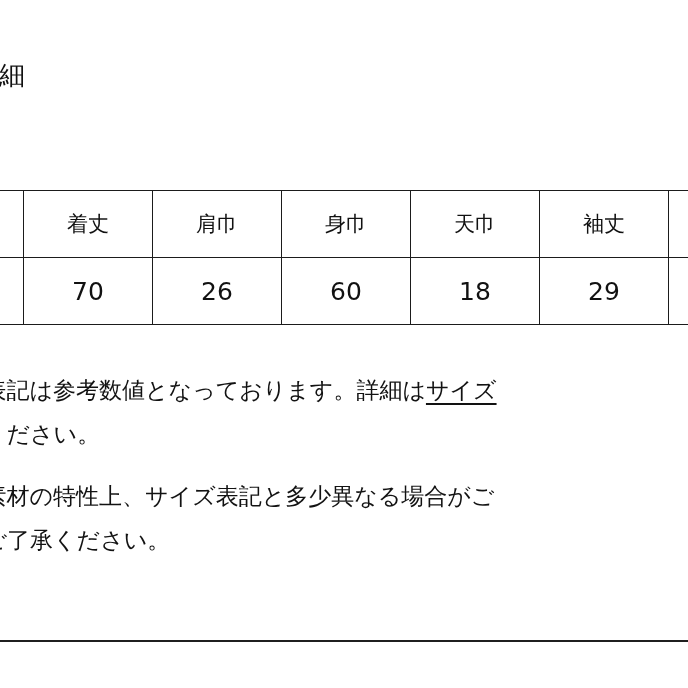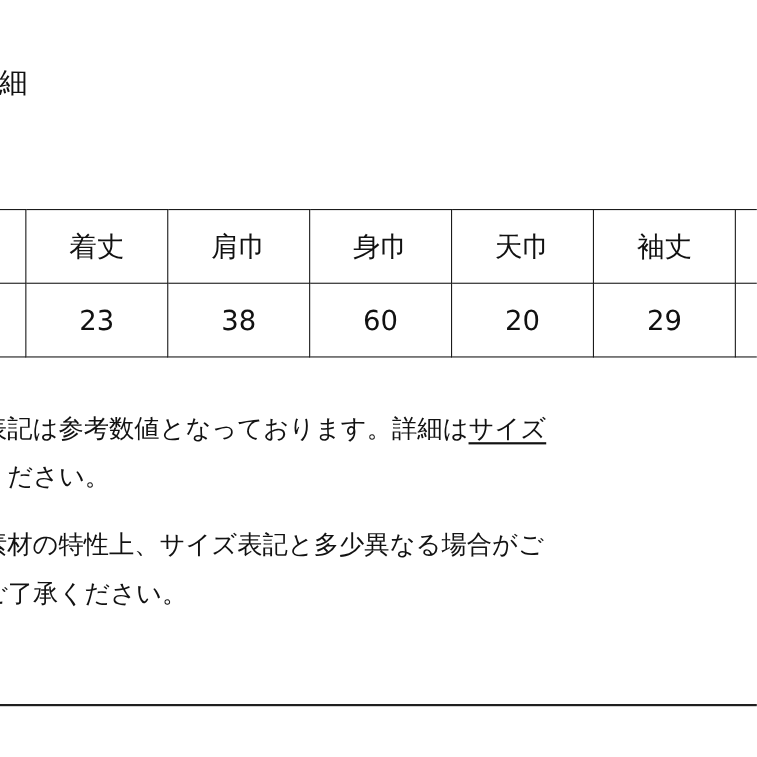--- a/index.html
+++ b/index.html
@@ -56,21 +56,21 @@
     color: #111111;
     padding: 0;
   }
   table.size-table td.label-col {
     width: 60px;
   }
   table.size-table td.data-col {
     width: 128px;
   }
   table.size-table tr.header-row td {
-    font-size: 25px;
+    font-size: 21px;
   }
   table.size-table tr.value-row td {
     font-size: 25px;
   }
 
   
   .notes {
     position: absolute;
     left: -40px;
     top: 368px;
@@ -115,24 +115,24 @@
         <td class="label-col"></td>
         <td class="data-col">着丈</td>
         <td class="data-col">肩巾</td>
         <td class="data-col">身巾</td>
         <td class="data-col">天巾</td>
         <td class="data-col">袖丈</td>
         <td class="label-col"></td>
       </tr>
       <tr class="value-row">
         <td class="label-col"></td>
-        <td class="data-col">23</td>
-        <td class="data-col">38</td>
+        <td class="data-col">70</td>
+        <td class="data-col">26</td>
         <td class="data-col">60</td>
-        <td class="data-col">20</td>
+        <td class="data-col">18</td>
         <td class="data-col">29</td>
         <td class="label-col"></td>
       </tr>
     </tbody>
       </table>
   </div>
 
   <div class="notes">
 
     <div class="note-block">

